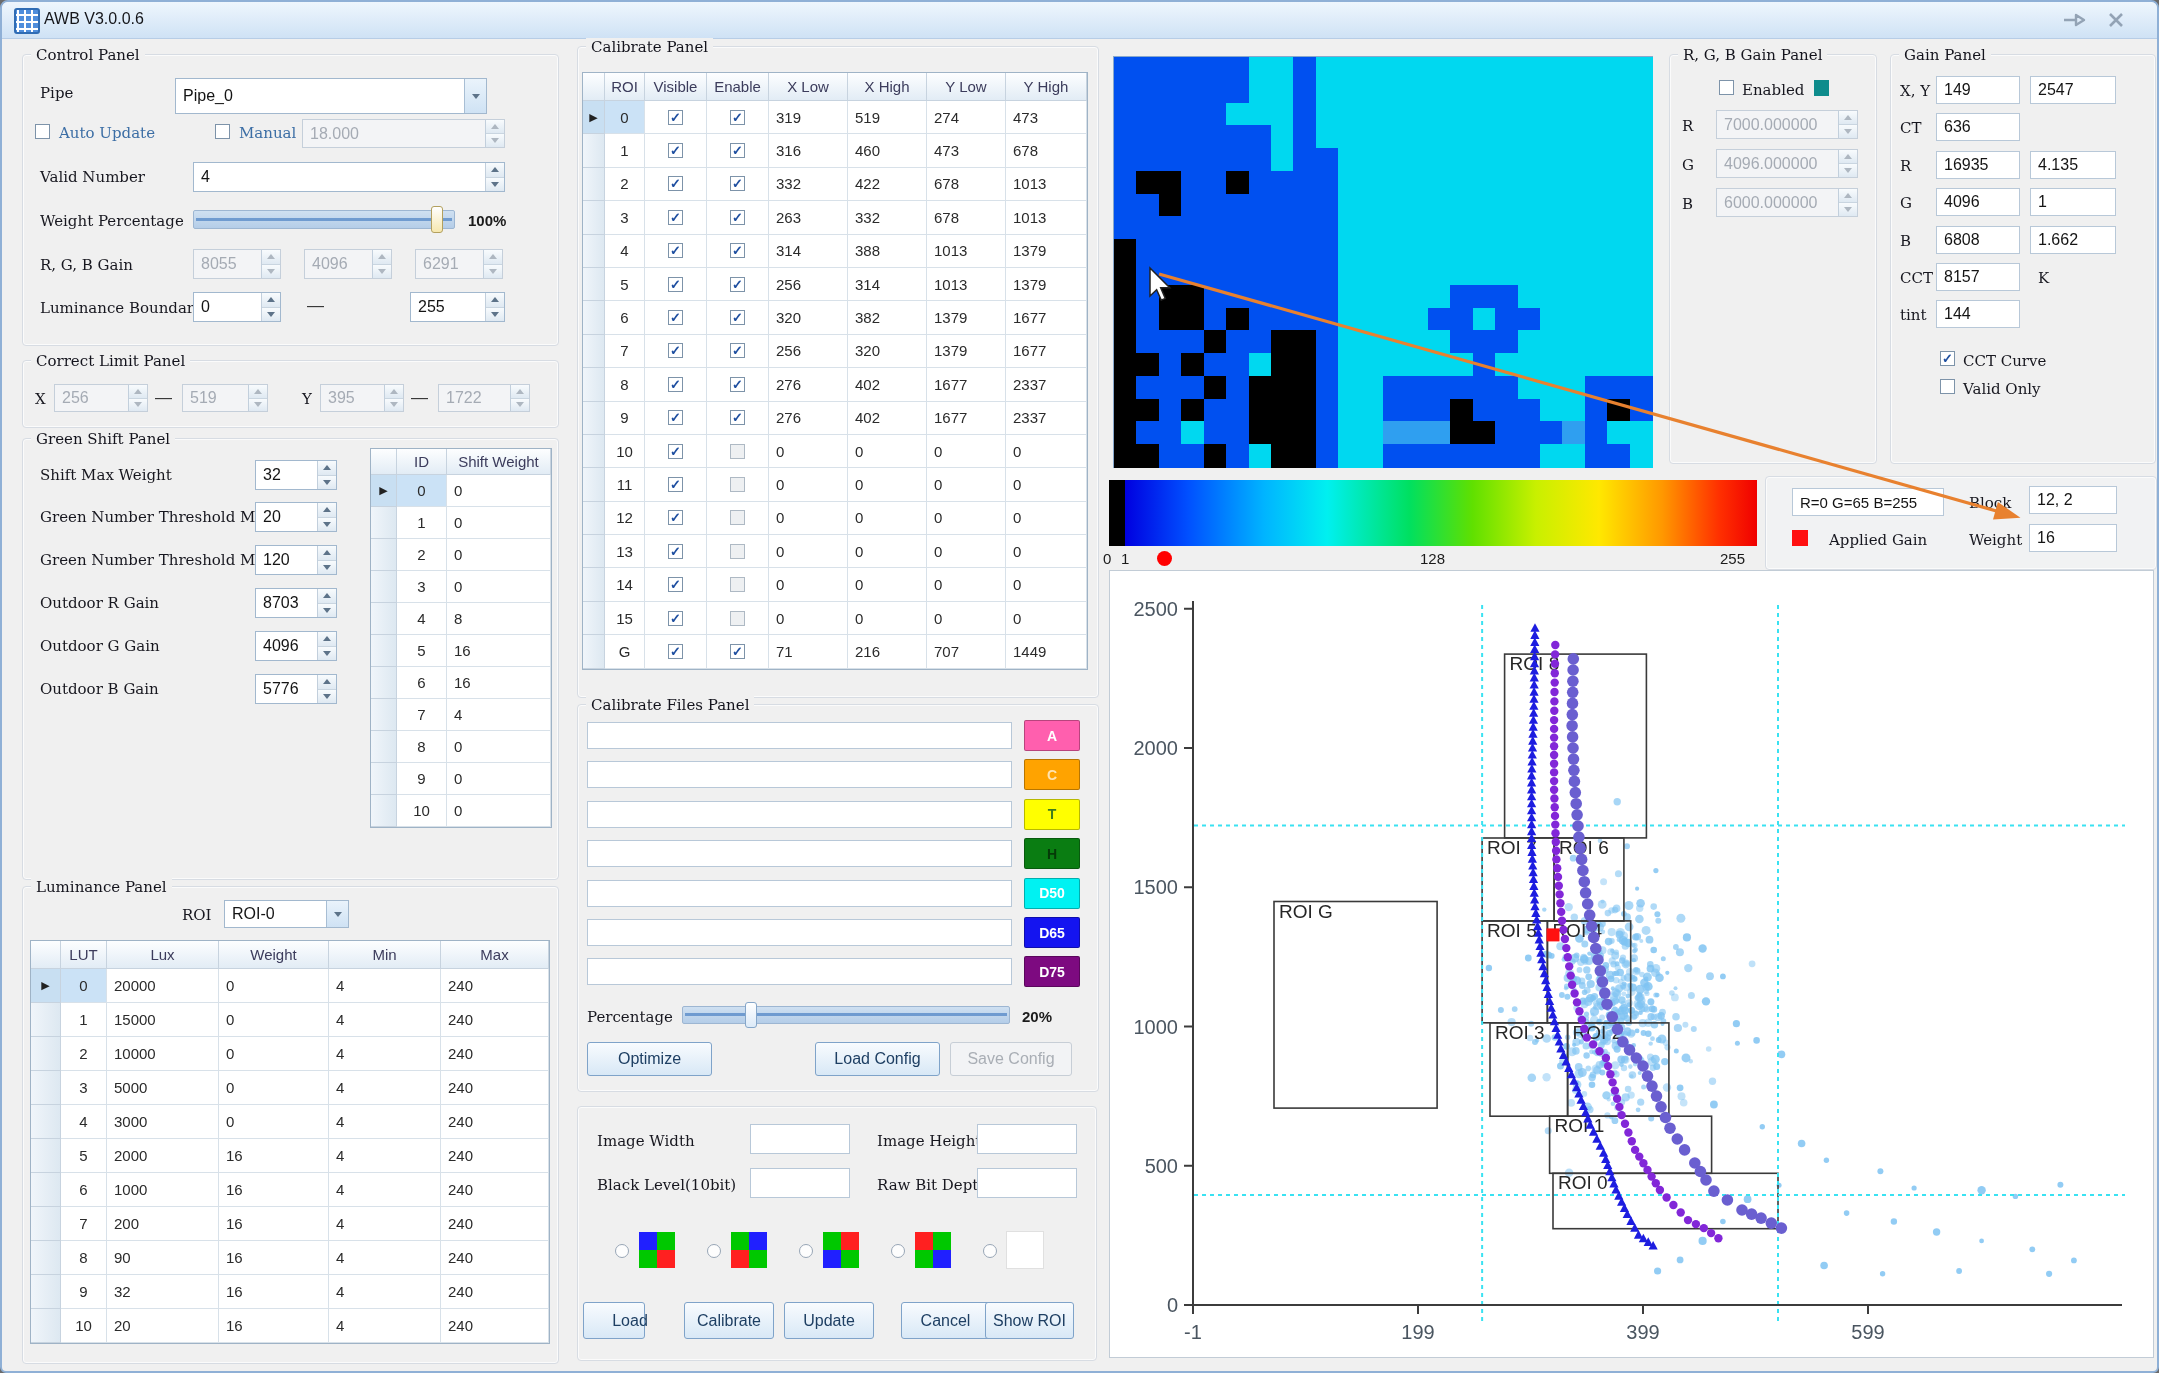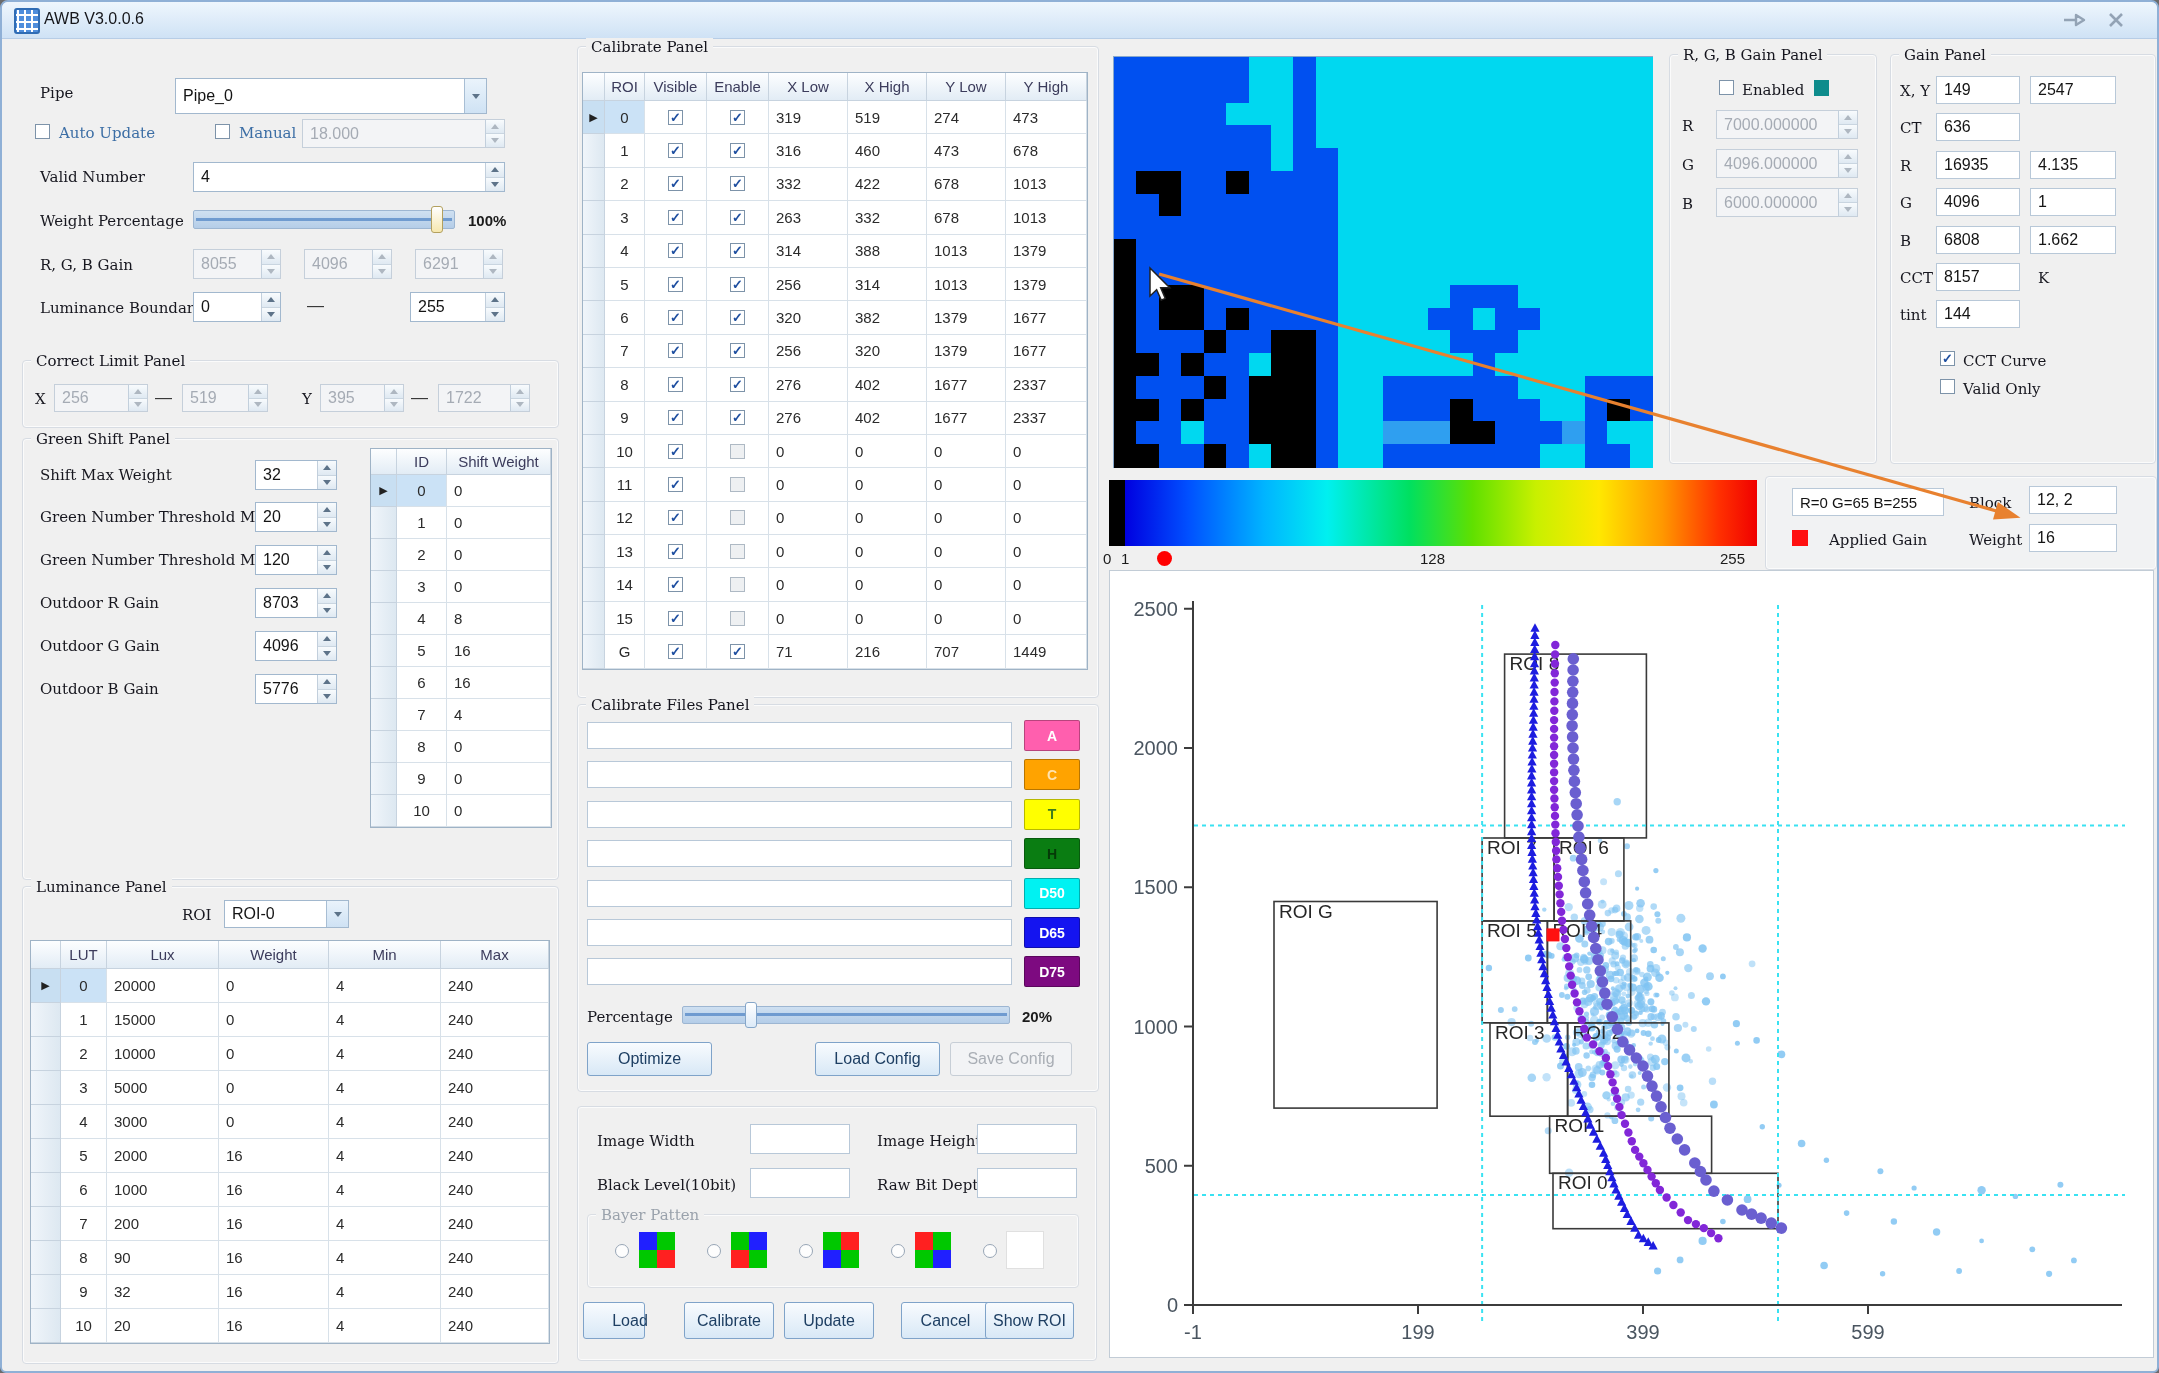--- a/index.html
+++ b/index.html
@@ -64,20 +64,23 @@
     <div class="app-icon"></div>
     <div class="title-text">AWB V3.0.0.6</div>
     <svg class="tb-ico" style="right:70px" viewBox="0 0 26 20">
       <path d="M3 10 h12 v-5 l8 5 l-8 5 v-5" fill="none" stroke="#93a3b5" stroke-width="2.4" stroke-linejoin="round"></path>
     </svg>
     <svg class="tb-ico" style="right:28px" viewBox="0 0 26 20">
       <path d="M7 4 L19 16 M19 4 L7 16" fill="none" stroke="#93a3b5" stroke-width="2.6"></path>
     </svg>
   </div>
 
+  <div class="gb" style="left:20px;top:52px;width:535px;height:290px">
+    <span class="gb-title">Control Panel</span>
+  </div>
   <span class="lbl" style="left:38px;top:82px">Pipe</span>
   <div class="field" style="left:173px;top:76px;width:312px;height:36px">
     <span class="fv">Pipe_0</span>
     <span class="combo-btn">
         <i class="tri-dn"></i>
       </span>
   </div>
   <span class="check off" style="left:33px;top:122px">✓</span>
   <span class="lbl" style="left:57px;top:122px;color:#3c6ea5">Auto Update</span>
   <span class="check off" style="left:213px;top:122px">✓</span>
@@ -279,23 +282,20 @@
       <span class="fv"></span>
     </div>
   <span class="lbl" style="left:595px;top:1174px">Black Level(10bit)</span>
   <div class="field" style="left:748px;top:1166px;width:100px;height:30px;border-color:#b8c8d8">
       <span class="fv"></span>
     </div>
   <span class="lbl" style="left:875px;top:1174px">Raw Bit Depth</span>
   <div class="field" style="left:975px;top:1166px;width:100px;height:30px;border-color:#b8c8d8">
       <span class="fv"></span>
     </div>
-  <div class="gb" style="left:585px;top:1212px;width:490px;height:72px;border-color:#dadee4">
-    <span class="gb-title" style="color:#9aa2ac">Bayer Patten</span>
-  </div>
   <div id="bayer-items"></div>
   <div id="bottom-buttons"></div>
 
   <div id="preview" style="position:absolute;left:1112px;top:55px;width:538px;height:410px;outline:1px solid #88a8cc;background:#000">
       <div style="position: absolute; left: 0px; top: 0px; width: 23.0167px; height: 23.3778px; background: rgb(0, 80, 240);"></div>
       <div style="position: absolute; left: 22.4167px; top: 0px; width: 23.0167px; height: 23.3778px; background: rgb(0, 80, 240);"></div>
       <div style="position: absolute; left: 44.8333px; top: 0px; width: 23.0167px; height: 23.3778px; background: rgb(0, 80, 240);"></div>
       <div style="position: absolute; left: 67.25px; top: 0px; width: 23.0167px; height: 23.3778px; background: rgb(0, 80, 240);"></div>
       <div style="position: absolute; left: 89.6667px; top: 0px; width: 23.0167px; height: 23.3778px; background: rgb(0, 80, 240);"></div>
       <div style="position: absolute; left: 112.083px; top: 0px; width: 23.0167px; height: 23.3778px; background: rgb(0, 80, 240);"></div>

